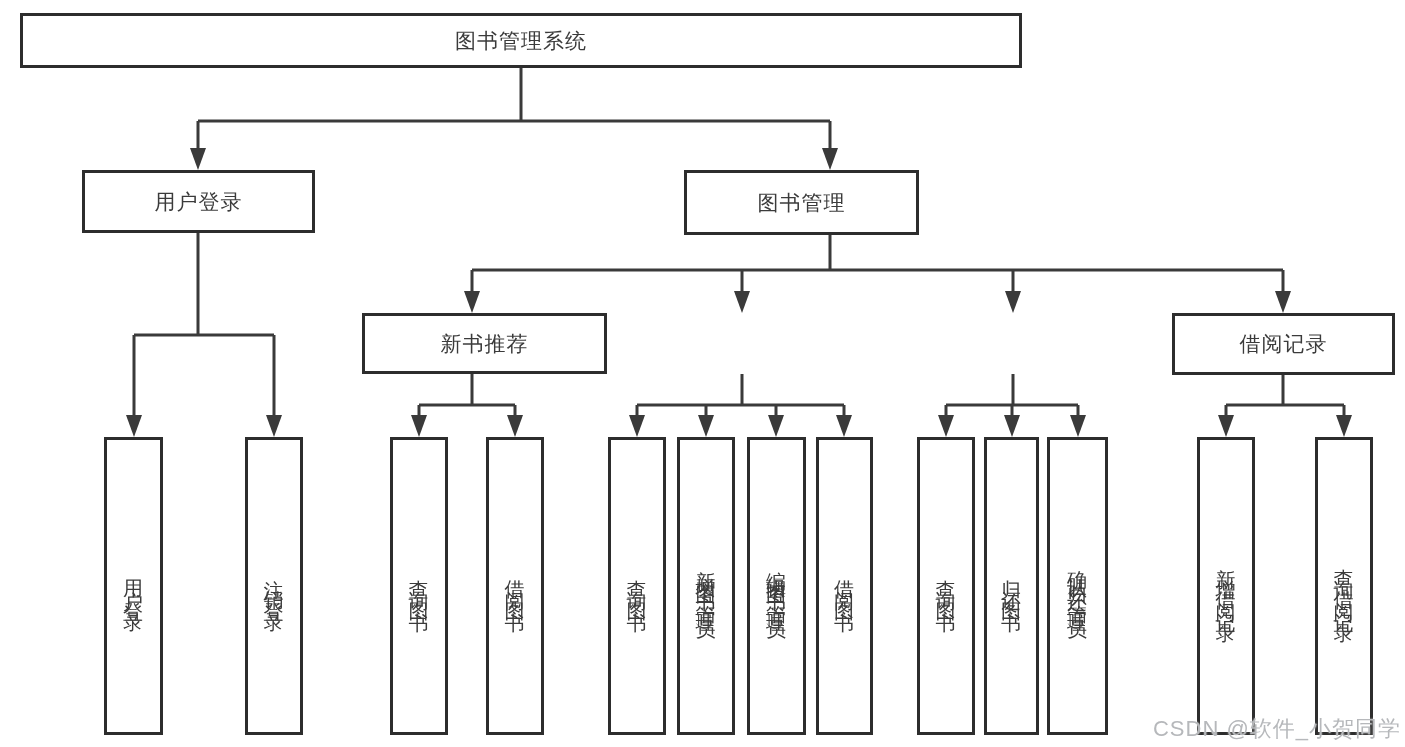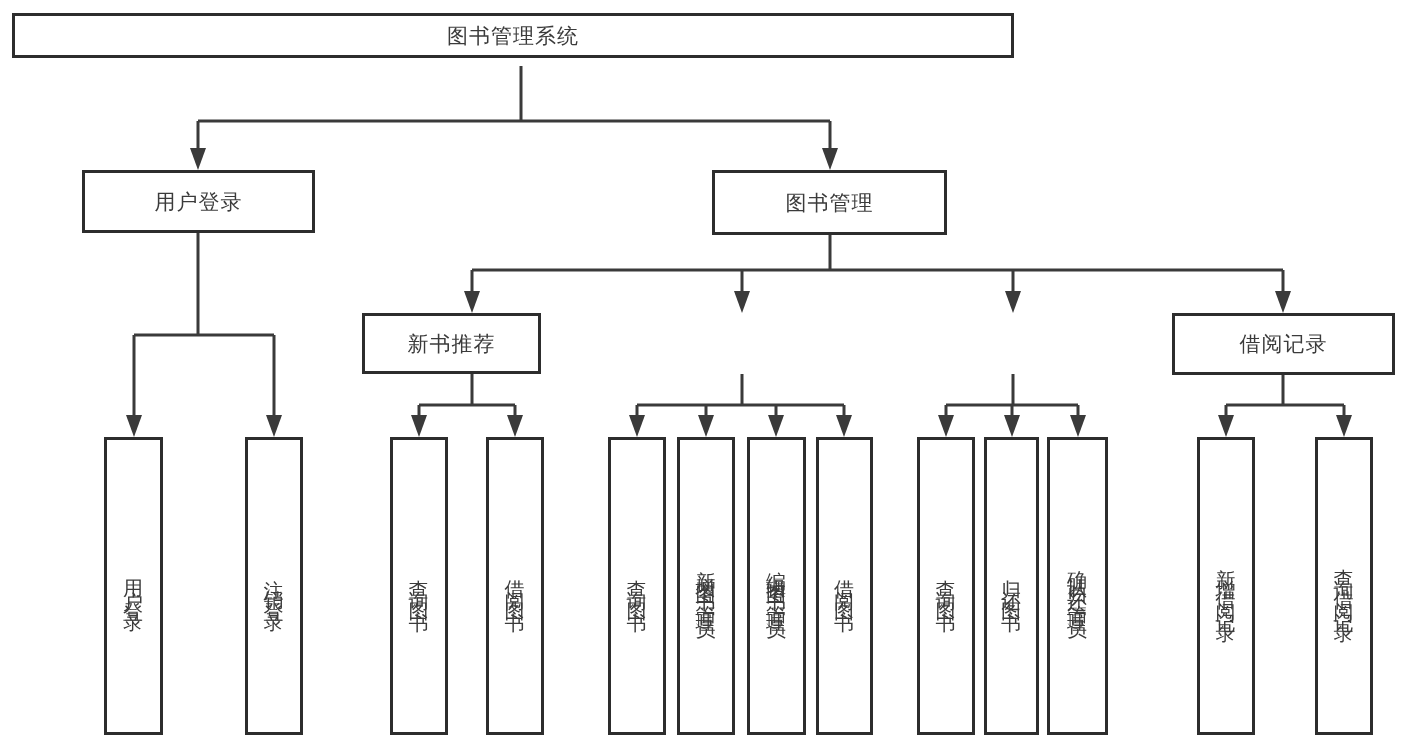--- a/index.html
+++ b/index.html
@@ -71,32 +71,32 @@
       <polygon points="1004,415 1020,415 1012,437"></polygon>
       <polygon points="1070,415 1086,415 1078,437"></polygon>
     </g>
     <g>
       <path d="M1283,374 V405 M1226,405 H1344 M1226,405 V419 M1344,405 V419"></path>
       <polygon points="1218,415 1234,415 1226,437"></polygon>
       <polygon points="1336,415 1352,415 1344,437"></polygon>
     </g>
   </svg>
 
-  <div class="box" style="left:12px;top:13px;width:1002px;height:45px;">
+  <div class="box" style="left:20px;top:13px;width:1002px;height:55px;">
     <span class="h-label">图书管理系统</span>
   </div>
 
   <div class="box" style="left:82px;top:170px;width:233px;height:63px;">
     <span class="h-label">用户登录</span>
   </div>
-  <div class="box" style="left:712px;top:170px;width:235px;height:65px;">
+  <div class="box" style="left:684px;top:170px;width:235px;height:65px;">
     <span class="h-label">图书管理</span>
   </div>
 
-  <div class="box" style="left:362px;top:313px;width:179px;height:61px;">
+  <div class="box" style="left:362px;top:313px;width:245px;height:61px;">
     <span class="h-label">新书推荐</span>
   </div>
   <div class="box" style="left:1172px;top:313px;width:223px;height:62px;">
     <span class="h-label">借阅记录</span>
   </div>
 
   <div class="box" style="left:104px;top:437px;width:59px;height:298px;">
     <span class="v-text v-short">用户登录</span>
   </div>
   <div class="box" style="left:245px;top:437px;width:58px;height:298px;">
@@ -133,14 +133,15 @@
     <span class="v-text v-long">确认归还（管理员）</span>
   </div>
 
   <div class="box" style="left:1197px;top:437px;width:58px;height:298px;">
     <span class="v-text v-short">新增借阅记录</span>
   </div>
   <div class="box" style="left:1315px;top:437px;width:58px;height:298px;">
     <span class="v-text v-short">查询借阅记录</span>
   </div>
 
+  <div id="watermark">CSDN @软件_小贺同学</div>
 
 </div>
 
 </body></html>

